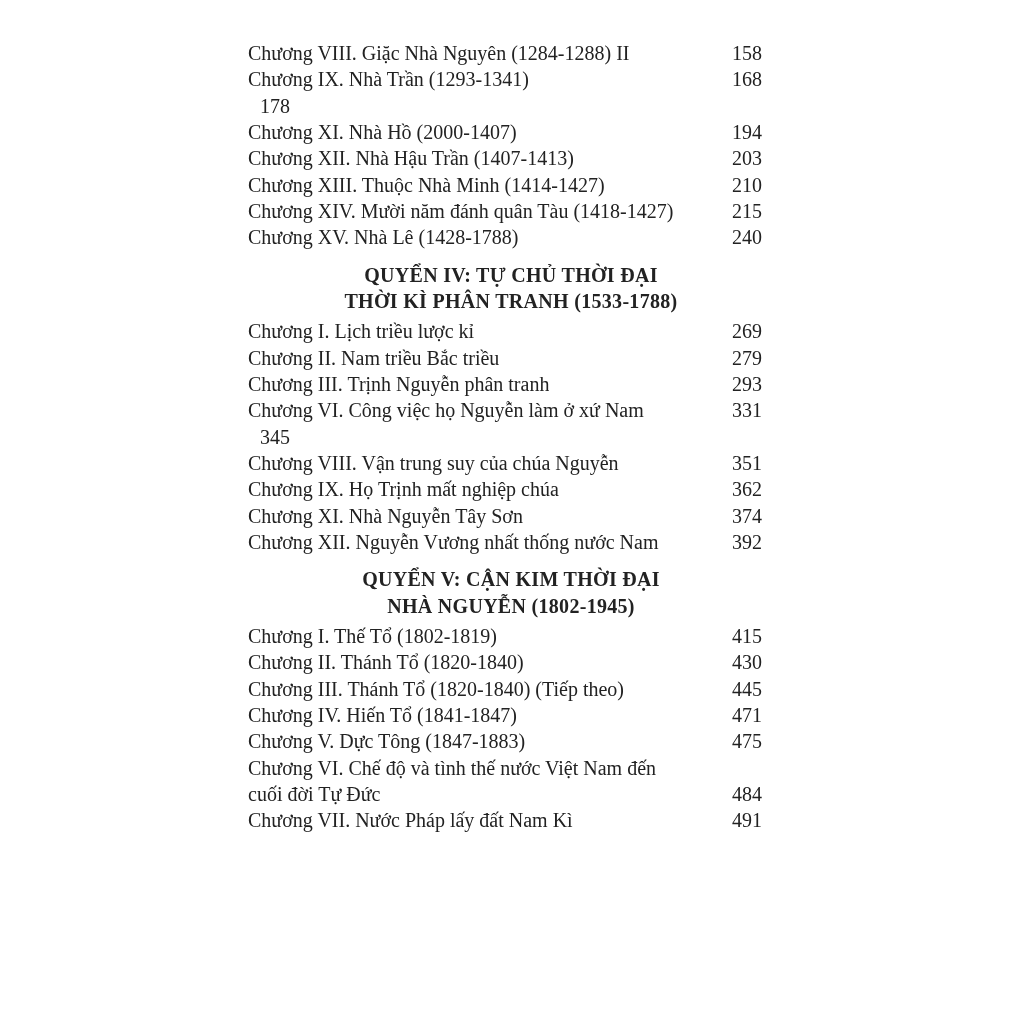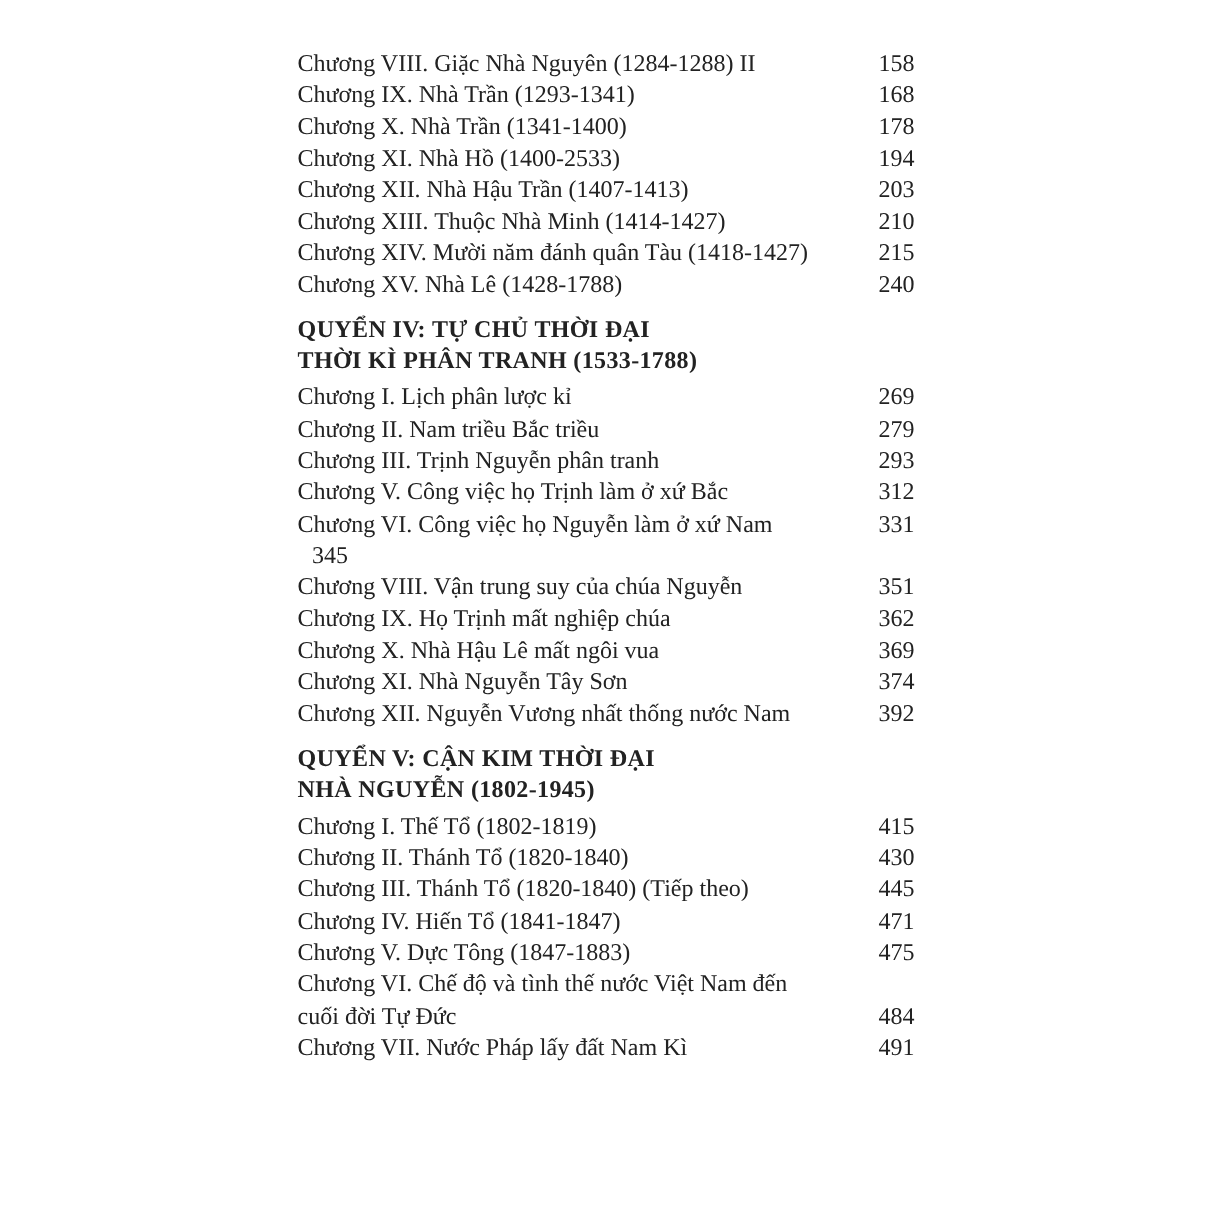--- a/index.html
+++ b/index.html
@@ -44,45 +44,45 @@
   .row .p {
     text-align: left;
     min-width: 42px;
     padding-left: 12px;
   }
   .sec-head {
     margin-top: 11px;
     margin-bottom: 4px;
   }
   .sec-head .h {
+    text-align: center;
     font-weight: bold;
     line-height: 26.33px;
     letter-spacing: 0.3px;
   }
 </style>
 </head>
 <body>
 
 <div class="page">
   <div class="toc">
 
     <div class="row">
       <span class="t">Chương VIII. Giặc Nhà Nguyên (1284-1288) II</span>
       <span class="p">158</span>
     </div>
     <div class="row">
       <span class="t">Chương IX. Nhà Trần (1293-1341)</span>
       <span class="p">168</span>
     </div>
     <div class="row">
-      <span class="t">Chương X. Nhà Trần (1341-1400)</span>
       <span class="p">178</span>
     </div>
     <div class="row">
-      <span class="t">Chương XI. Nhà Hồ (1400-2533)</span>
+      <span class="t">Chương XI. Nhà Hồ (2000-1407)</span>
       <span class="p">194</span>
     </div>
     <div class="row">
       <span class="t">Chương XII. Nhà Hậu Trần (1407-1413)</span>
       <span class="p">203</span>
     </div>
     <div class="row">
       <span class="t">Chương XIII. Thuộc Nhà Minh (1414-1427)</span>
       <span class="p">210</span>
     </div>
@@ -94,53 +94,45 @@
       <span class="t">Chương XV. Nhà Lê (1428-1788)</span>
       <span class="p">240</span>
     </div>
 
     <div class="sec-head">
       <div class="h">QUYỂN IV: TỰ CHỦ THỜI ĐẠI</div>
       <div class="h">THỜI KÌ PHÂN TRANH (1533-1788)</div>
     </div>
 
     <div class="row">
-      <span class="t">Chương I. Lịch phân lược kỉ</span>
+      <span class="t">Chương I. Lịch triều lược kỉ</span>
       <span class="p">269</span>
     </div>
     <div class="row">
       <span class="t">Chương II. Nam triều Bắc triều</span>
       <span class="p">279</span>
     </div>
     <div class="row">
       <span class="t">Chương III. Trịnh Nguyễn phân tranh</span>
       <span class="p">293</span>
-    </div>
-    <div class="row">
-      <span class="t">Chương V. Công việc họ Trịnh làm ở xứ Bắc</span>
-      <span class="p">312</span>
     </div>
     <div class="row">
       <span class="t">Chương VI. Công việc họ Nguyễn làm ở xứ Nam</span>
       <span class="p">331</span>
     </div>
     <div class="row">
       <span class="p">345</span>
     </div>
     <div class="row">
       <span class="t">Chương VIII. Vận trung suy của chúa Nguyễn</span>
       <span class="p">351</span>
     </div>
     <div class="row">
       <span class="t">Chương IX. Họ Trịnh mất nghiệp chúa</span>
       <span class="p">362</span>
-    </div>
-    <div class="row">
-      <span class="t">Chương X. Nhà Hậu Lê mất ngôi vua</span>
-      <span class="p">369</span>
     </div>
     <div class="row">
       <span class="t">Chương XI. Nhà Nguyễn Tây Sơn</span>
       <span class="p">374</span>
     </div>
     <div class="row">
       <span class="t">Chương XII. Nguyễn Vương nhất thống nước Nam</span>
       <span class="p">392</span>
     </div>
 

